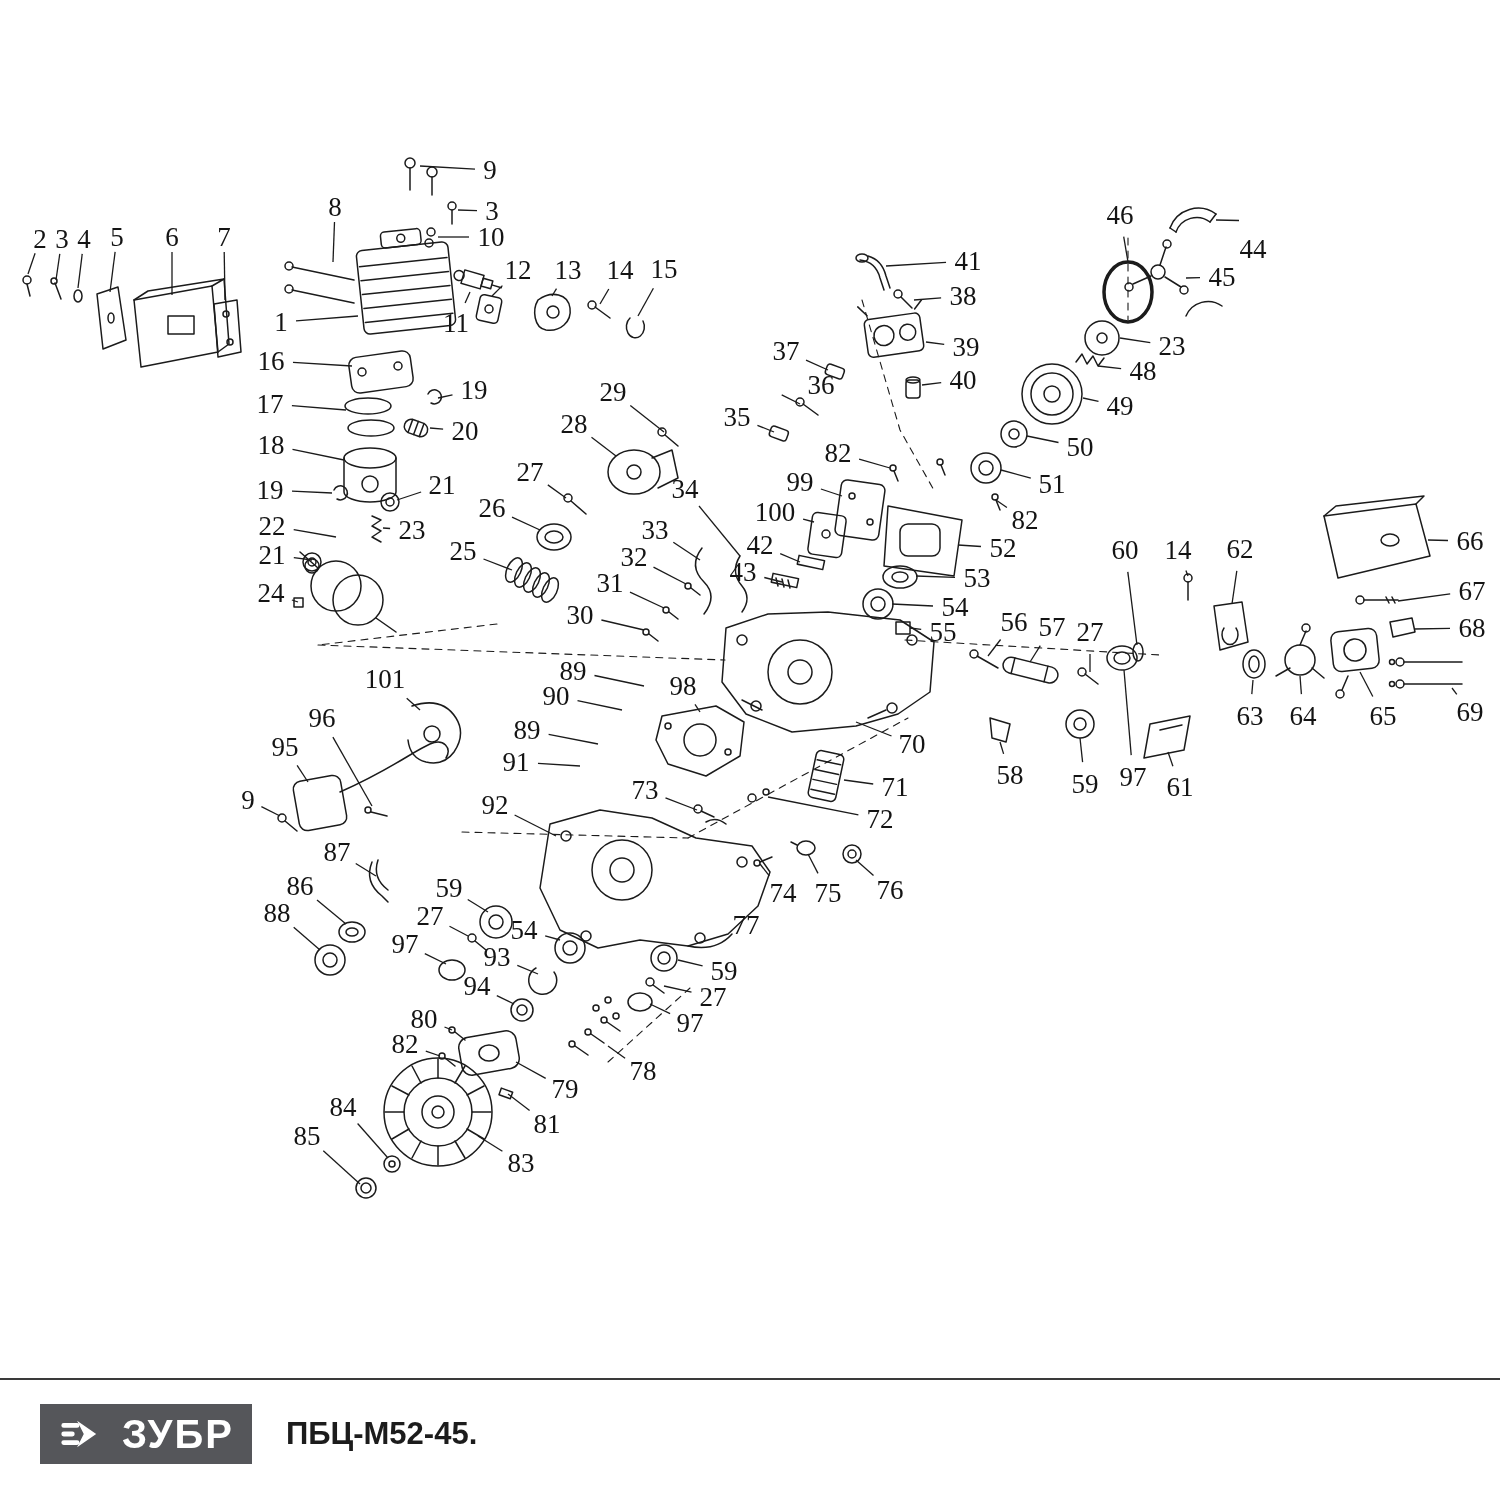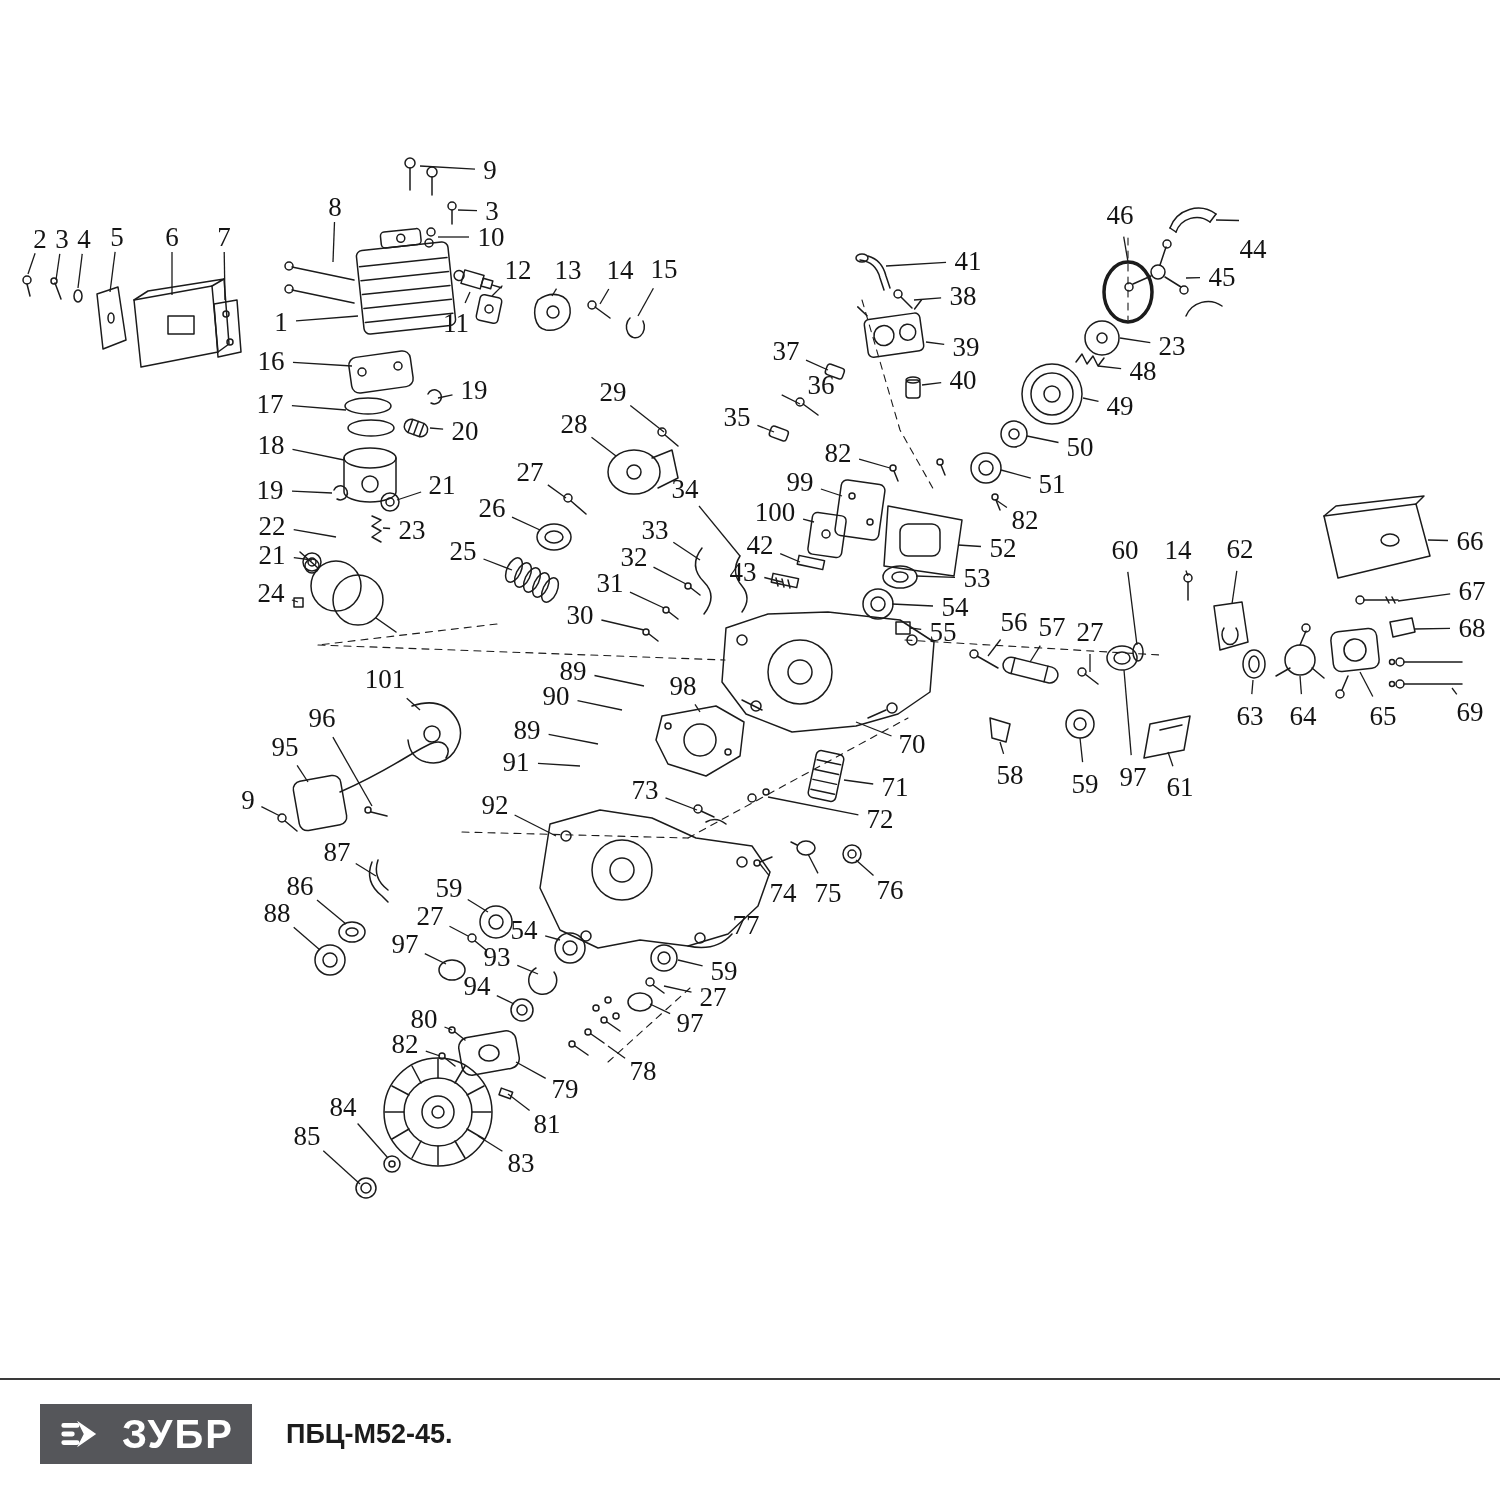--- a/index.html
+++ b/index.html
@@ -9,21 +9,21 @@
   #labels{pointer-events:none;}
   .part-label{position:absolute;transform:translate(-50%,-50%);
         font-family:"Liberation Serif",serif;font-size:27px;color:#141414;white-space:nowrap;}
   #leader-svg line{stroke:#1b1b1b;stroke-width:1.3;}
   .footer-rule{position:absolute;left:0;top:1378px;width:1500px;height:0;border-top:2px solid #3a3a3a;}
   .footer{position:absolute;left:0;top:1380px;width:1500px;height:120px;}
   .logo{position:absolute;left:40px;top:24px;width:212px;height:60px;background:#55565a;
         display:flex;align-items:center;justify-content:center;gap:10px;}
   .logo-text{color:#ffffff;font-weight:bold;font-size:40px;letter-spacing:2px;margin-left:12px;}
   .title{position:absolute;left:286px;top:24px;height:60px;display:flex;align-items:center;
-        font-size:27px;color:#1c1c1c;}
+        font-size:31px;color:#1c1c1c;}
   .title .bold{font-weight:bold;margin-right:9px;}
   svg{display:block;}
 </style>
 </head>
 <body>
 
 <div class="page">
 
   <svg class="layer" id="art" width="1500" height="1500" viewBox="0 0 1500 1500">
     <g stroke="#1b1b1b" fill="none" stroke-width="1.5" stroke-linecap="round" stroke-linejoin="round">

